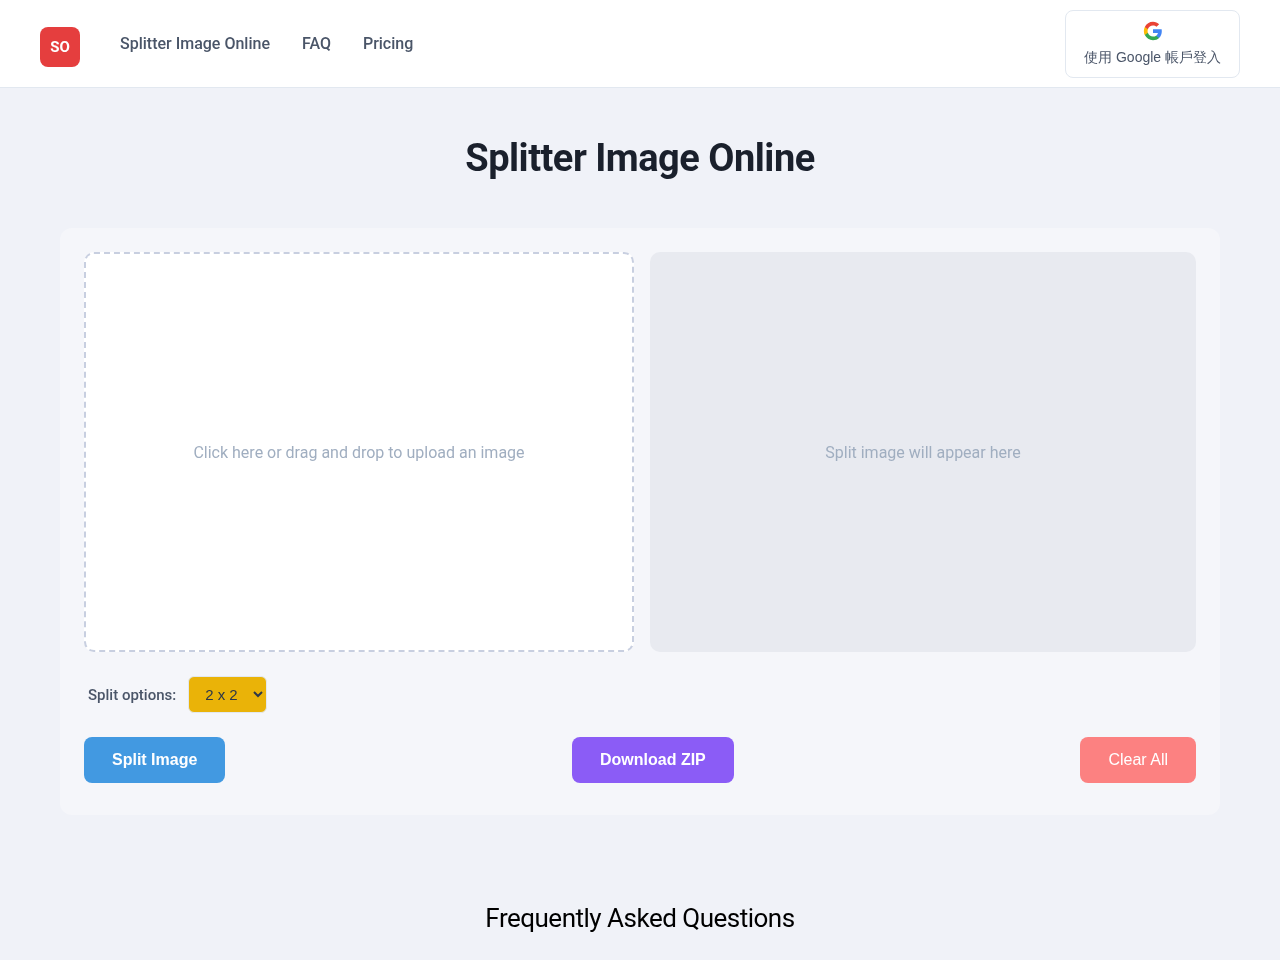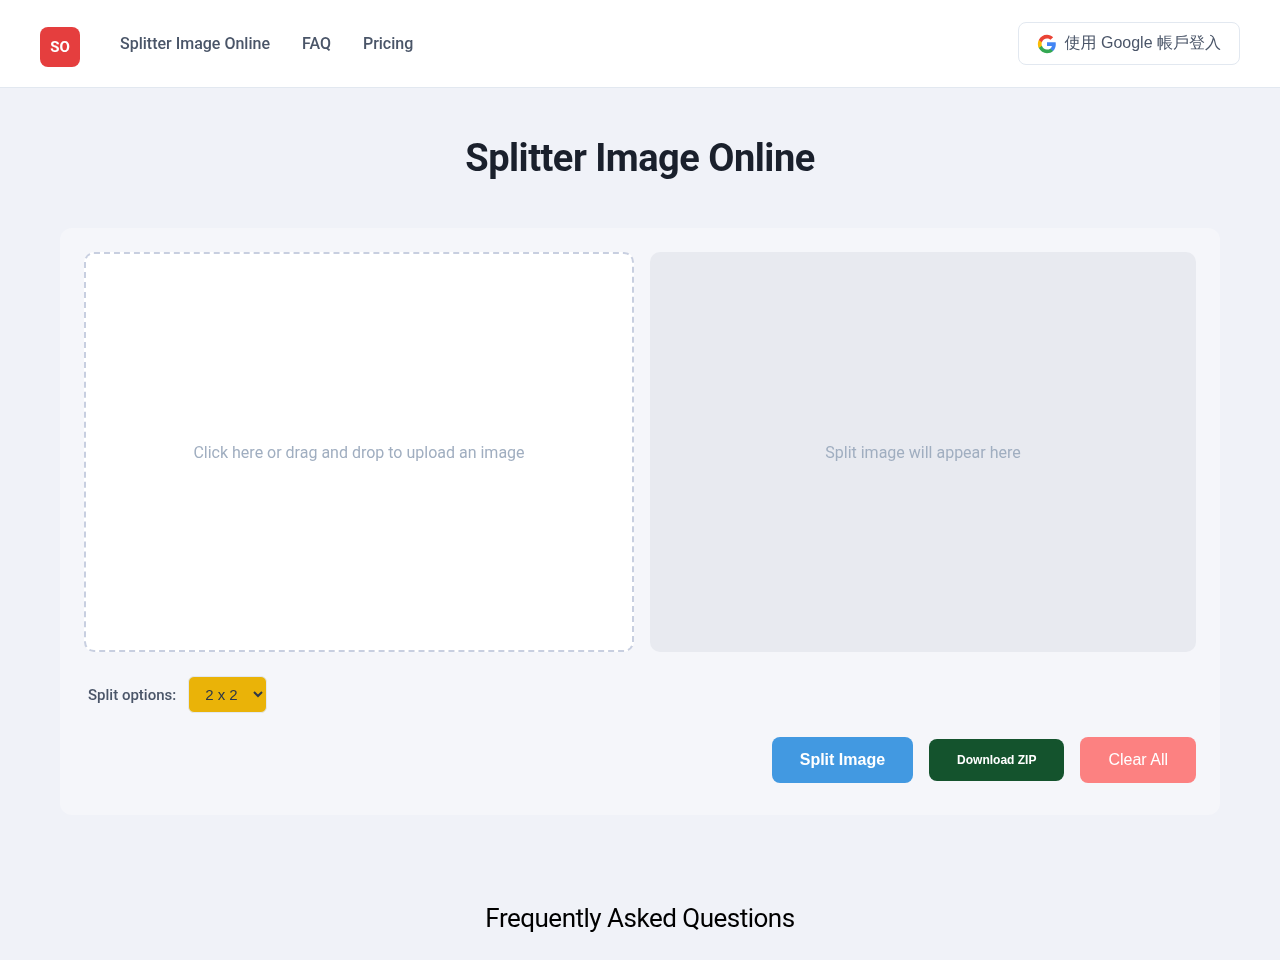--- a/index.html
+++ b/index.html
@@ -61,23 +61,24 @@
 
     .google-login-btn {
       display: flex;
       align-items: center;
       gap: 8px;
       border: 1px solid #e2e8f0;
       border-radius: 8px;
       padding: 10px 18px;
       background: white;
       cursor: pointer;
-      font-size: 16px;
+      font-size: 14px;
       color: #4a5568;
       font-weight: 500;
+      flex-direction: column;
     }
 
     .google-icon {
       width: 20px;
       height: 20px;
     }
 
     
     .main-content {
       background-color: #f0f2f8;
@@ -170,43 +171,43 @@
       color: #2d3748;
       background: #eab308;
       cursor: pointer;
       appearance: auto;
     }
 
     
     .actions-row {
       display: flex;
       align-items: center;
-      justify-content: flex-end;
+      justify-content: space-between;
       gap: 16px;
       padding-bottom: 8px;
     }
 
     .btn-split {
       background-color: #4299e1;
       color: white;
       border: none;
       border-radius: 8px;
       padding: 14px 28px;
       font-size: 16px;
       font-weight: 600;
       cursor: pointer;
     }
 
     .btn-download {
-      background-color: #14532d;
+      background-color: #8b5cf6;
       color: white;
       border: none;
       border-radius: 8px;
       padding: 14px 28px;
-      font-size: 12px;
+      font-size: 16px;
       font-weight: 600;
       cursor: pointer;
     }
 
     .btn-clear {
       background-color: #fc8181;
       color: white;
       border: none;
       border-radius: 8px;
       padding: 14px 28px;

